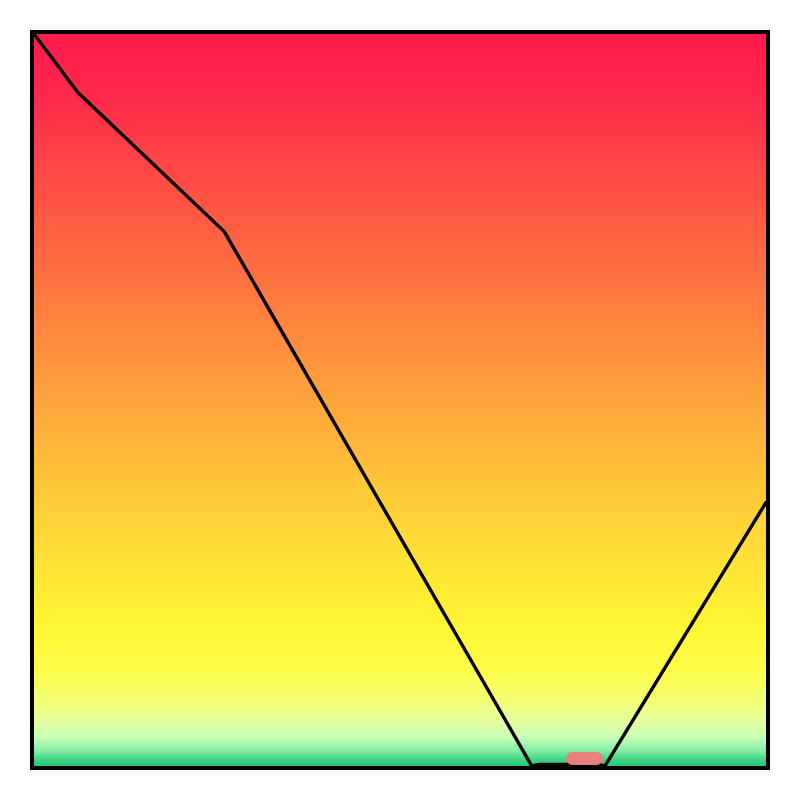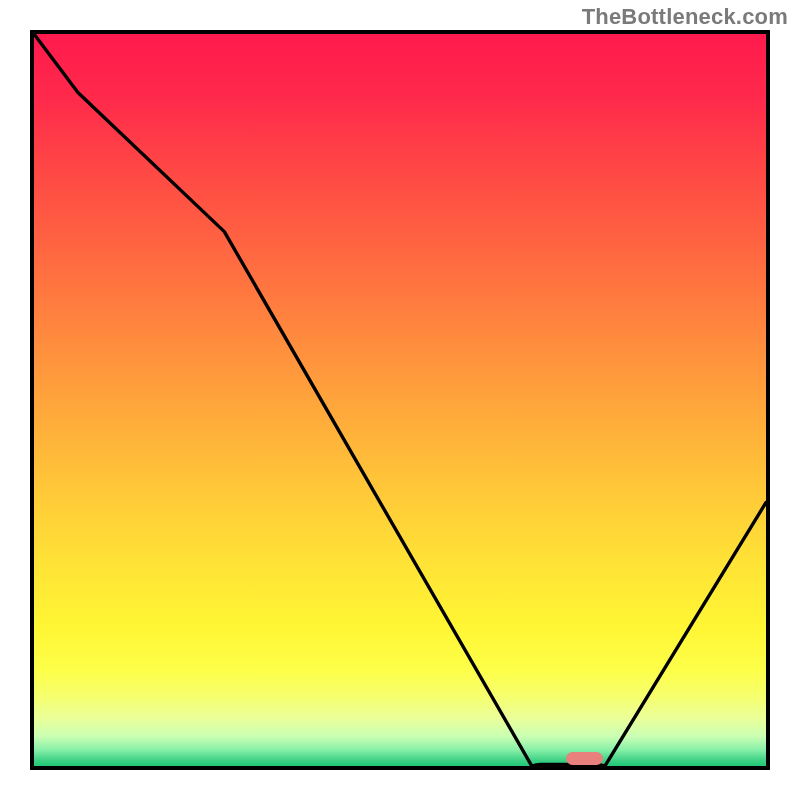--- a/index.html
+++ b/index.html
@@ -55,21 +55,20 @@
     position: absolute;
     background: #e8817d;
     border-radius: 999px;
     z-index: 4;
   }
 </style>
 </head>
 <body>
 
 <div class="container">
-  <div class="watermark">TheBottleneck.com</div>
   <div class="frame">
     <svg class="bg" viewBox="0 0 732 732" preserveAspectRatio="none">
       <defs>
         <linearGradient id="grad" x1="0" y1="0" x2="0" y2="1">
             <stop offset="0.00%" stop-color="#ff1a4d"></stop>
             <stop offset="9.00%" stop-color="#ff2a4b"></stop>
             <stop offset="18.00%" stop-color="#ff4645"></stop>
             <stop offset="27.00%" stop-color="#ff5f42"></stop>
             <stop offset="36.00%" stop-color="#ff7a3f"></stop>
             <stop offset="45.00%" stop-color="#ff953d"></stop>

